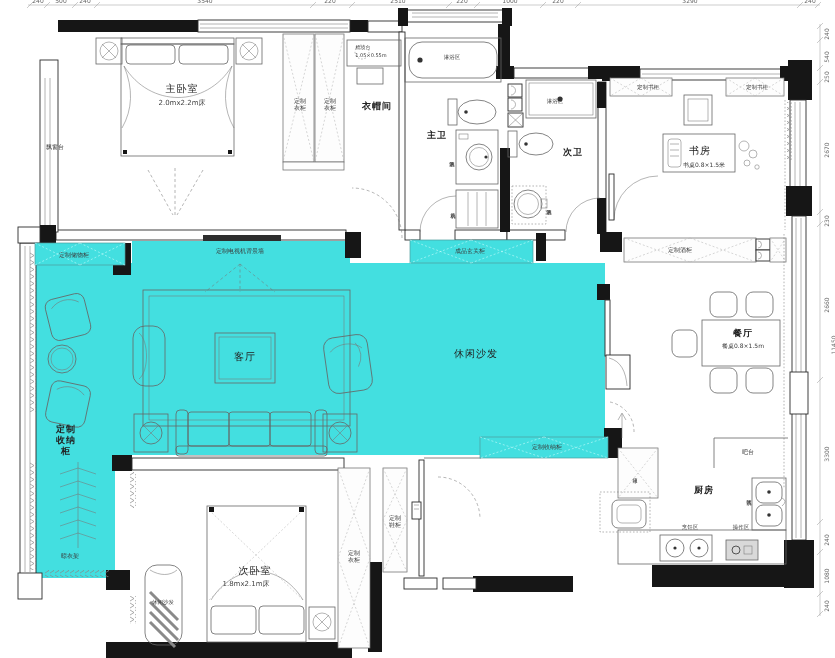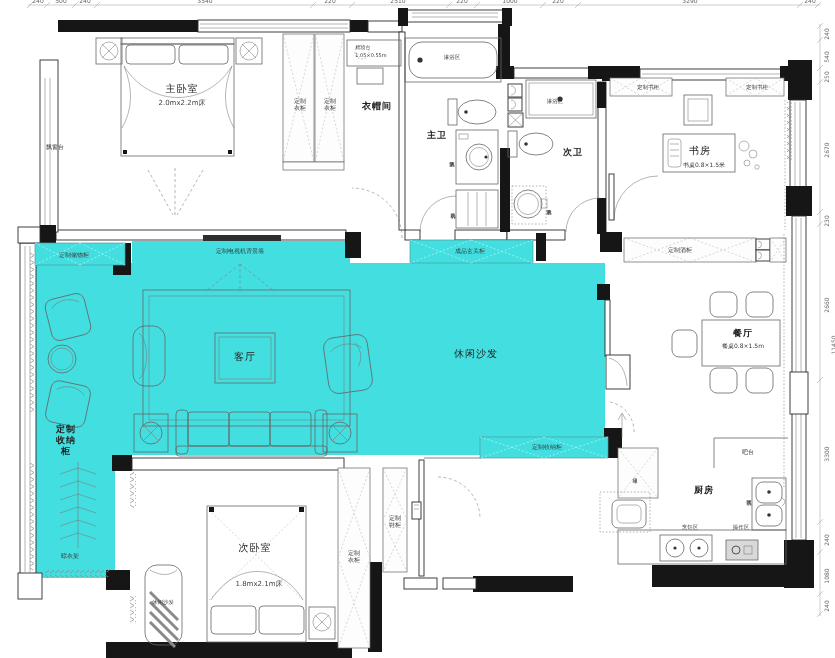--- a/index.html
+++ b/index.html
@@ -381,22 +381,22 @@
   <div class="lbl r9" style="left:437px;top:135px">主卫</div>
   <div class="lbl r9" style="left:573px;top:152px">次卫</div>
   <div class="lbl r10" style="left:700px;top:151px">书房</div>
   <div class="lbl t6" style="left:704px;top:165px">书桌0.8×1.5米</div>
   <div class="lbl r10" style="left:245px;top:357px">客厅</div>
   <div class="lbl r10" style="left:476px;top:354px">休闲沙发</div>
   <div class="lbl r9" style="left:743px;top:333px">餐厅</div>
   <div class="lbl t6" style="left:743px;top:346px">餐桌0.8×1.5m</div>
   <div class="lbl r9 two" style="left:66px;top:440px">定制收纳柜</div>
   <div class="lbl r9" style="left:704px;top:490px">厨房</div>
-  <div class="lbl r10" style="left:255px;top:548px">次卧室</div>
-  <div class="lbl t7" style="left:259px;top:584px">1.8mx2.1m床</div>
+  <div class="lbl r10" style="left:255px;top:571px">次卧室</div>
+  <div class="lbl t7" style="left:246px;top:584px">1.8mx2.1m床</div>
 
   <div class="lbl t6 two" style="left:300px;top:104px">定制衣柜</div>
   <div class="lbl t6 two" style="left:330px;top:104px">定制衣柜</div>
   <div class="lbl t5" style="left:363px;top:48px">梳妆台</div>
   <div class="lbl t5" style="left:371px;top:56px">1.05×0.55m</div>
   <div class="lbl t55" style="left:452px;top:57px">淋浴区</div>
   <div class="lbl t55" style="left:555px;top:101px">淋浴区</div>
   <div class="lbl t5 vert" style="left:451px;top:158px">洗漱区</div>
   <div class="lbl t5 vert" style="left:452px;top:209px">洗衣机</div>
   <div class="lbl t5 vert" style="left:548px;top:206px">洗漱区</div>

